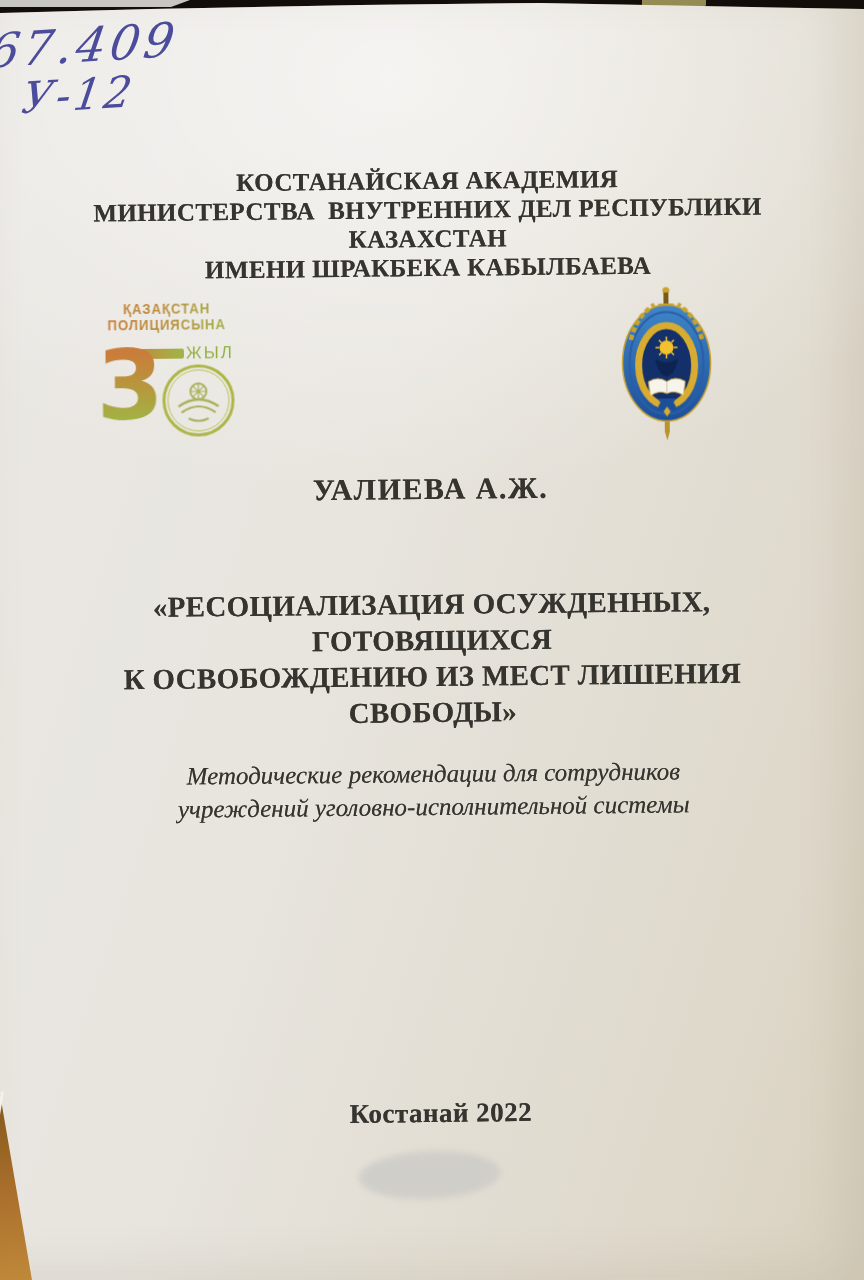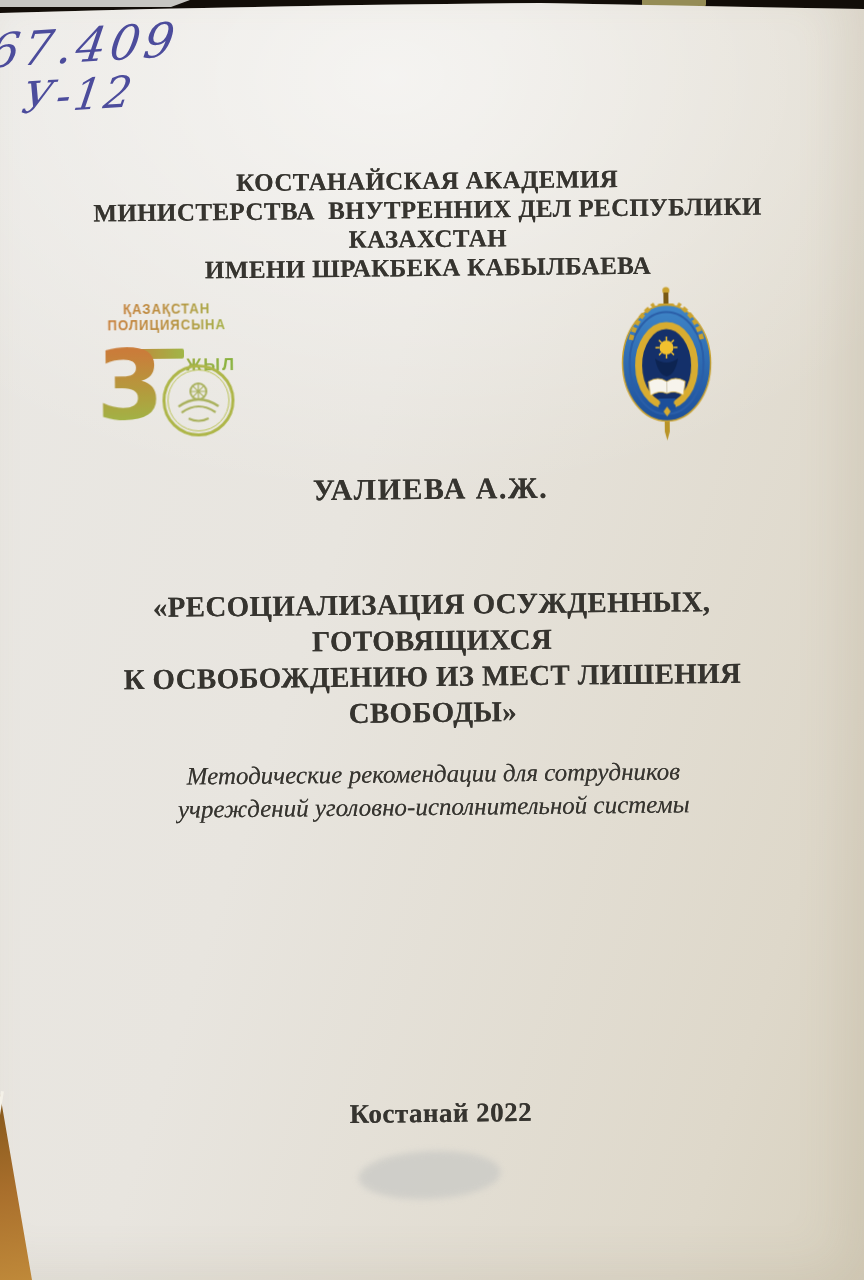--- a/index.html
+++ b/index.html
@@ -44,21 +44,21 @@
     background:#c9c9c5;filter:blur(3px);opacity:.75;transform:rotate(-2deg);}
   
   .anniv{position:absolute;left:95px;top:298px;width:150px;height:150px;filter:blur(.3px);opacity:.92;
     font-family:"Liberation Sans","DejaVu Sans",sans-serif;}
   .anniv-line{width:150px;text-align:center;font-weight:bold;font-size:14px;letter-spacing:1px;line-height:16px;
     transform:scaleX(.94);
     background:linear-gradient(90deg,#c8732c,#b5862f,#9ab23a);
     -webkit-background-clip:text;background-clip:text;color:transparent;}
   .anniv-bar{position:absolute;left:28px;top:48px;width:64px;height:10px;border-radius:2px;
     background:linear-gradient(90deg,#c8732c,#9ab23a);}
-  .anniv-zhyl{position:absolute;left:94px;top:55px;font-weight:bold;font-size:17px;letter-spacing:2px;
+  .anniv-zhyl{position:absolute;left:94px;top:43px;font-weight:normal;font-size:17px;letter-spacing:2px;
     background:linear-gradient(90deg,#93a835,#7fae2f);-webkit-background-clip:text;background-clip:text;color:transparent;}
   .anniv-digit{position:absolute;left:4px;top:36px;font-weight:bold;font-size:97px;line-height:97px;
     font-family:"DejaVu Sans",sans-serif;
     background:linear-gradient(180deg,#c8732c 15%,#b0942f 55%,#9ab23a 90%);
     -webkit-background-clip:text;background-clip:text;color:transparent;}
   .anniv-circle{position:absolute;left:70px;top:64px;width:66px;height:66px;border-radius:50%;
     border:3px solid #a9b23c;display:flex;align-items:center;justify-content:center;}
   .anniv-circle::before{content:"";position:absolute;inset:2px;border-radius:50%;border:1.5px solid #b6bf49;}
   
   .emblem{position:absolute;left:620px;top:288px;filter:blur(.3px);}

